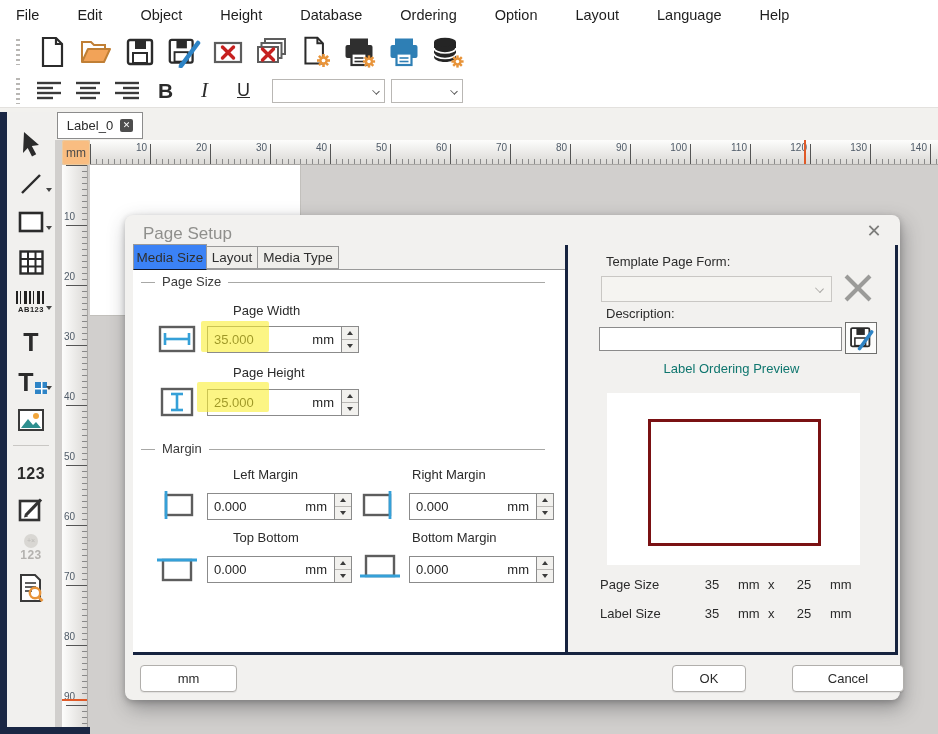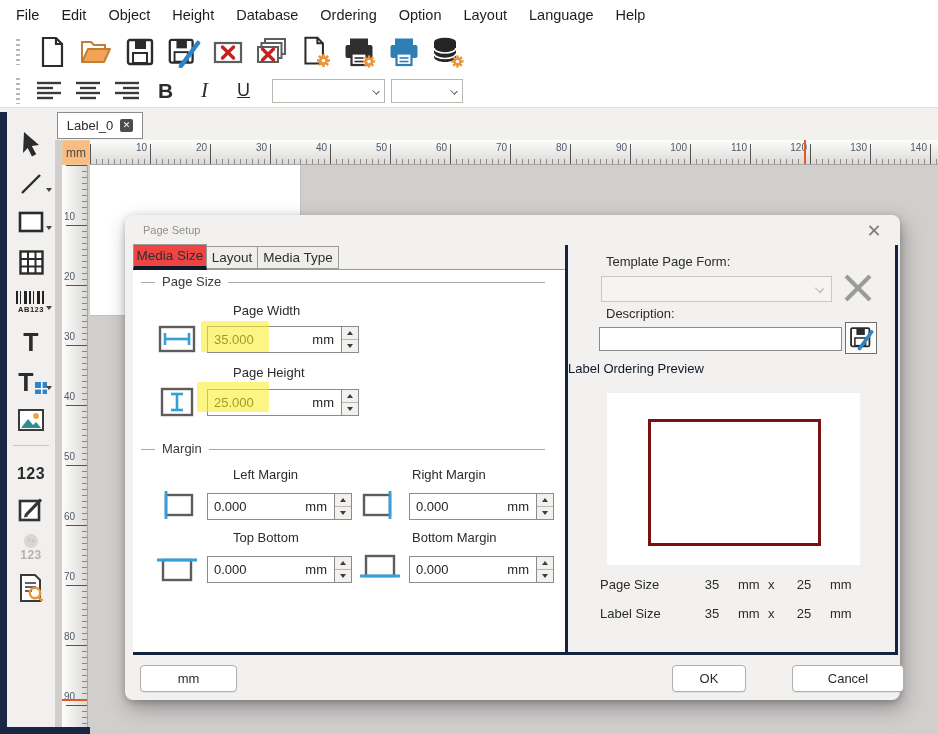--- a/index.html
+++ b/index.html
@@ -1,21 +1,21 @@
 <!DOCTYPE html>
 <html><head>
 <meta charset="utf-8">
 <style>
   *{box-sizing:border-box;margin:0;padding:0}
   html,body{background:#888}
   #app{position:relative;width:938px;height:734px;overflow:hidden;
        font-family:"Liberation Sans",sans-serif;background:#d1cfcd;}
   
   .menubar{position:absolute;left:0;top:0;width:938px;height:30px;background:#fff;
-           display:flex;align-items:center;padding-left:13px;gap:16px;z-index:4}
+           display:flex;align-items:center;padding-left:13px;gap:32px;z-index:4}
   .menu-item{font-size:14.5px;color:#1e1e1e;padding:4px 3px;cursor:default;white-space:nowrap}
   
   .tb{position:absolute;left:0;width:938px;background:#fff;display:flex;align-items:center;z-index:4}
   .tb1{top:30px;height:44px;padding-left:16px;gap:7px}
   .tb2{top:74px;height:34px;padding-left:16px;gap:6px;border-bottom:1px solid #e3e1de}
   .grip{width:4px;height:26px;margin-right:6px;
         background:repeating-linear-gradient(to bottom,#b9b7b4 0 2px,transparent 2px 5px)}
   .tbtn{width:37px;height:37px;display:flex;align-items:center;justify-content:center}
   .tbtn2{width:33px;height:28px;display:flex;align-items:center;justify-content:center}
   .glyph-b{font-size:21px;font-weight:700;color:#2b2b2b}
@@ -69,26 +69,26 @@
   .vruler::after{content:"";position:absolute;top:0;bottom:0;left:4px;right:0;
      background:repeating-linear-gradient(to bottom,#555 0 1px,transparent 1px 60px)}
   .vnum{position:absolute;left:2px;font-size:10px;color:#4f5b68}
   .vmarker{position:absolute;left:0;right:0;height:2px;background:#e05a28;z-index:3}
   .canvas{position:absolute;left:88px;top:165px;width:850px;height:562px;background:#d1cfcd}
   .page{position:absolute;left:2px;top:0;width:211px;height:151px;background:#fff;
         border-right:1px solid #c2c0bc;border-bottom:1px solid #c2c0bc}
   
   .dialog{position:absolute;left:125px;top:215px;width:775px;height:485px;background:#f2f1ef;
      border-radius:8px;box-shadow:3px 8px 20px rgba(50,50,55,.40),0 2px 6px rgba(0,0,0,.22);z-index:10}
-  .dlg-title{position:absolute;left:18px;top:9px;font-size:11px;color:#8f8f8c}
+  .dlg-title{position:absolute;left:18px;top:9px;font-size:17px;color:#8f8f8c}
   .dlg-close{position:absolute;right:14px;top:5px;width:24px;height:24px;color:#7d7d7b;font-size:18px;
      line-height:23px;text-align:center;cursor:default}
   .dtab{position:absolute;font-size:13.5px;color:#2f2f2f;display:flex;align-items:center;justify-content:center;
      border:1px solid #9a9a9a;background:#efeeeb}
-  .dtab.active{background:#ef4444;border-bottom:4px solid #0f172a;z-index:3}
+  .dtab.active{background:#3b82f6;border-bottom:1px solid #0f172a;z-index:3}
   .panel-left{position:absolute;left:8px;top:54px;width:432px;height:383px;background:#fff;
      border-top:1px solid #9a9a9a;z-index:1}
   .nv{position:absolute;background:#16233f;z-index:2}
   .panel-right{position:absolute;left:443px;top:30px;width:327px;height:407px;z-index:1}
   .grp-line{position:absolute;left:8px;width:404px;height:1px;background:#a8a8a6}
   .grp-leg{position:absolute;top:-8px;left:14px;background:#fff;padding:0 7px;font-size:13px;color:#3a3a3a}
   .flbl{position:absolute;font-size:13px;color:#2b2b2b;white-space:nowrap}
   .fld{position:absolute;height:27px;background:#fff;border:1px solid #8b8b8b;font-size:13px;color:#1f1f1f}
   .fld .val{position:absolute;left:6px;top:5px}
   .fld .unit{position:absolute;right:7px;top:5px}
@@ -102,21 +102,21 @@
   .hl{position:absolute;background:rgba(249,237,43,.58);border-radius:2px;z-index:3}
   
   .rp-lbl{position:absolute;font-size:13px;color:#2b2b2b}
   .tpf-combo{position:absolute;left:33px;top:31px;width:231px;height:26px;background:#f5f4f1;
      border:1px solid #c9c7c4}
   .tpf-combo .chev{position:absolute;right:8px;top:8px;width:7px;height:7px;
      border-right:1.6px solid #a9a7a4;border-bottom:1.6px solid #a9a7a4;transform:rotate(45deg) scale(1,.8)}
   .desc-input{position:absolute;left:31px;top:82px;width:243px;height:24px;background:#fff;border:1px solid #8b8b8b}
   .save-btn{position:absolute;left:277px;top:77px;width:32px;height:32px;border:1px solid #6f6f6d;
      background:#fcfcfb;display:flex;align-items:center;justify-content:center}
-  .prev-title{position:absolute;left:0;right:0;top:116px;text-align:left;font-size:13px;color:#0f172a}
+  .prev-title{position:absolute;left:0;right:0;top:116px;text-align:center;font-size:13px;color:#0f766e}
   .prev-box{position:absolute;left:39px;top:148px;width:253px;height:172px;background:#fff}
   .prev-rect{position:absolute;left:41px;top:26px;width:173px;height:127px;border:3px solid #7a1113}
   .sum-row{position:absolute;left:0;width:327px;height:16px;font-size:13px;color:#2b2b2b}
   .sum-lbl{position:absolute;left:32px}
   .sum-v1{position:absolute;left:126px;width:36px;text-align:center}
   .sum-u1{position:absolute;left:170px}
   .sum-x{position:absolute;left:200px}
   .sum-v2{position:absolute;left:218px;width:36px;text-align:center}
   .sum-u2{position:absolute;left:262px}
   .btn{position:absolute;height:27px;background:#fff;border:1px solid #b1afac;border-radius:4px;

